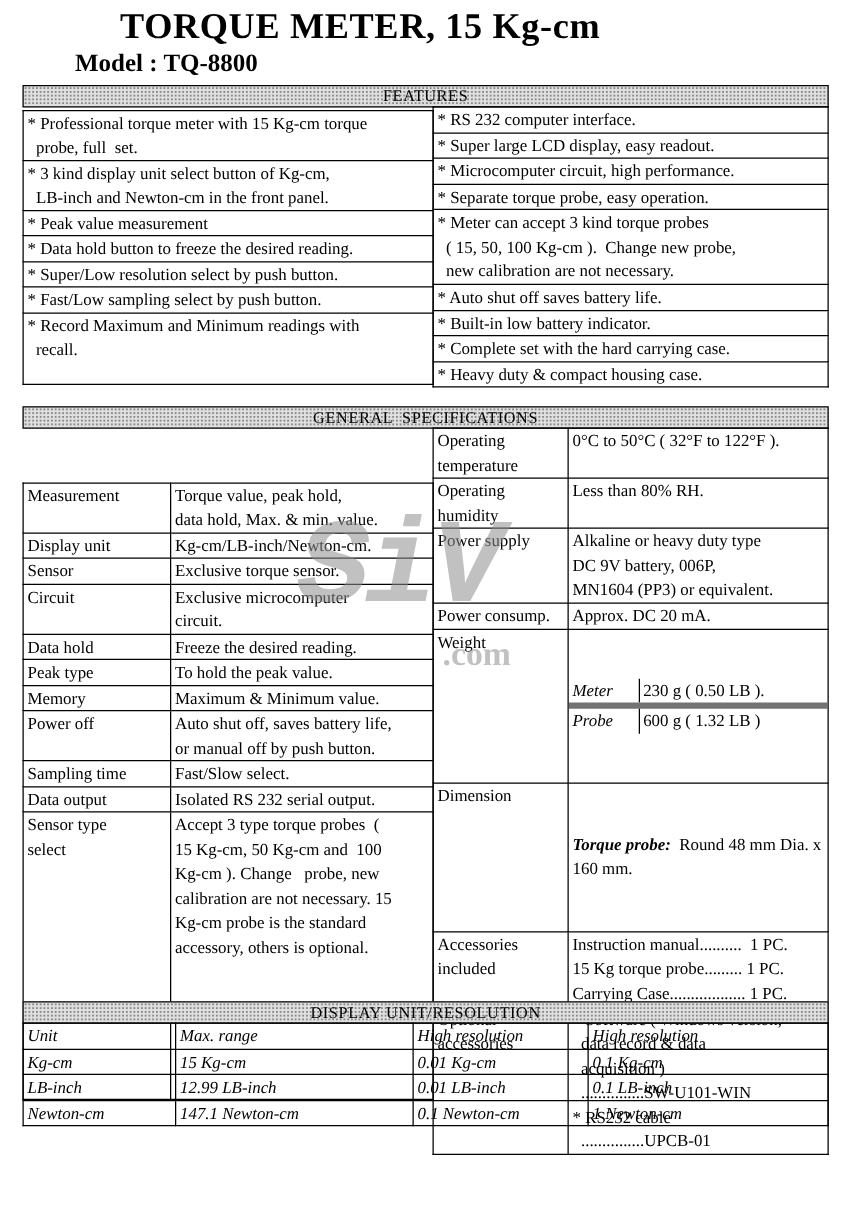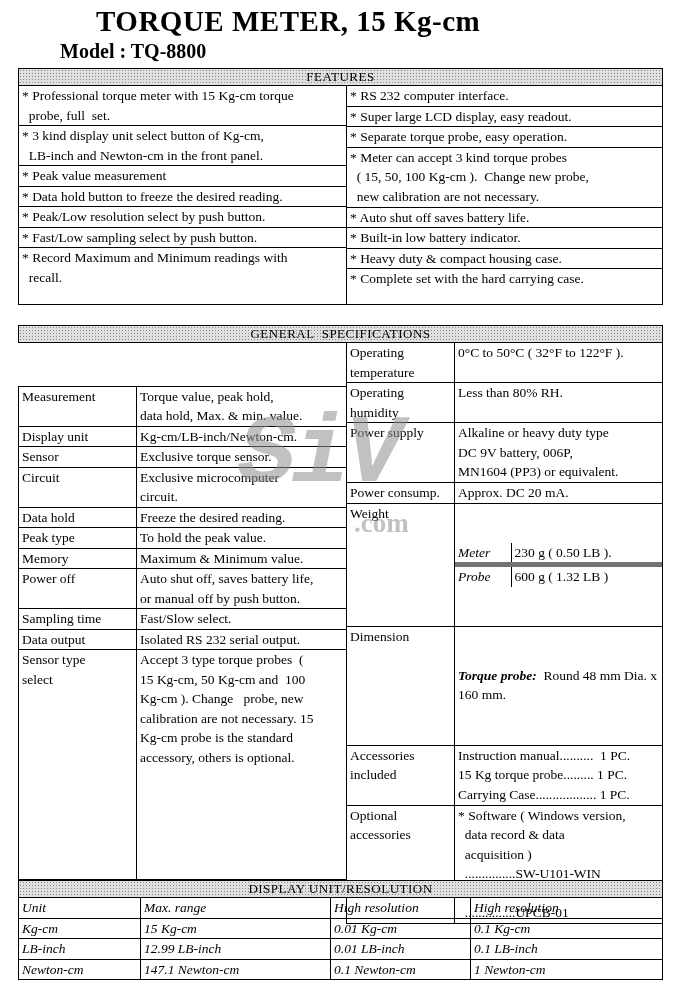--- a/index.html
+++ b/index.html
@@ -17,21 +17,21 @@
     white-space: pre;
   }
   .model-line {
     position: absolute; left: 60px; top: 40px;
     font-size: 20px; font-weight: 700;
     white-space: pre;
   }
   .section { position: absolute; left: 18px; width: 645px; }
   .sec-features   { top: 68px; }
   .sec-specs      { top: 325px; }
-  .sec-resolution { top: 880px; }
+  .sec-resolution { top: 801px; }
 
   .bar {
     height: 18px;
     border: 1px solid #000;
     background-color: #e0e0e0;
     background-image: radial-gradient(#8a8a8a 0.8px, transparent 0.9px);
     background-size: 3px 3px;
     display: flex; align-items: center; justify-content: center;
     font-size: 13px; font-weight: 400; letter-spacing: 0.5px;
     white-space: pre;
@@ -102,58 +102,61 @@
             <td class="h40">* 3 kind display unit select button of Kg-cm,
   LB-inch and Newton-cm in the front panel.</td>
           </tr>
       <tr>
             <td class="h20">* Peak value measurement</td>
           </tr>
       <tr>
             <td class="h20">* Data hold button to freeze the desired reading.</td>
           </tr>
       <tr>
-            <td class="h20">* Peak/Low resolution select by push button.</td>
+            <td class="h20">* Super/Low resolution select by push button.</td>
           </tr>
       <tr>
             <td class="h20">* Fast/Low sampling select by push button.</td>
           </tr>
       <tr>
             <td>* Record Maximum and Minimum readings with
   recall.</td>
           </tr>
     </tbody>
       </table>
     <table class="feat-right">
       <tbody>
           <tr>
             <td class="h20">* RS 232 computer interface.</td>
           </tr>
       <tr>
             <td class="h20">* Super large LCD display, easy readout.</td>
           </tr>
       <tr>
+            <td class="h20">* Microcomputer circuit, high performance.</td>
+          </tr>
+      <tr>
             <td class="h20">* Separate torque probe, easy operation.</td>
           </tr>
       <tr>
             <td class="h60">* Meter can accept 3 kind torque probes
   ( 15, 50, 100 Kg-cm ).  Change new probe,
   new calibration are not necessary.</td>
           </tr>
       <tr>
             <td class="h20">* Auto shut off saves battery life.</td>
           </tr>
       <tr>
             <td class="h20">* Built-in low battery indicator.</td>
           </tr>
       <tr>
+            <td>* Complete set with the hard carrying case.</td>
+          </tr>
+      <tr>
             <td class="h20">* Heavy duty &amp; compact housing case.</td>
-          </tr>
-      <tr>
-            <td>* Complete set with the hard carrying case.</td>
           </tr>
     </tbody>
       </table>
   </div>
 </div>
 
 <div class="section sec-specs">
   <div class="bar">GENERAL  SPECIFICATIONS</div>
   <div class="cols">
     <table class="spec-left">

